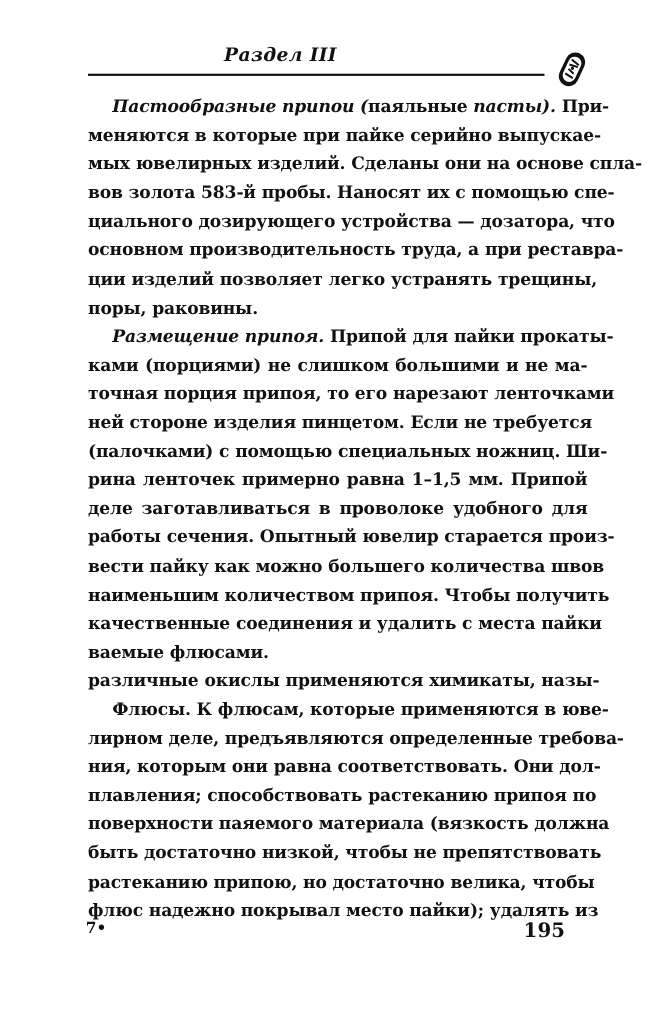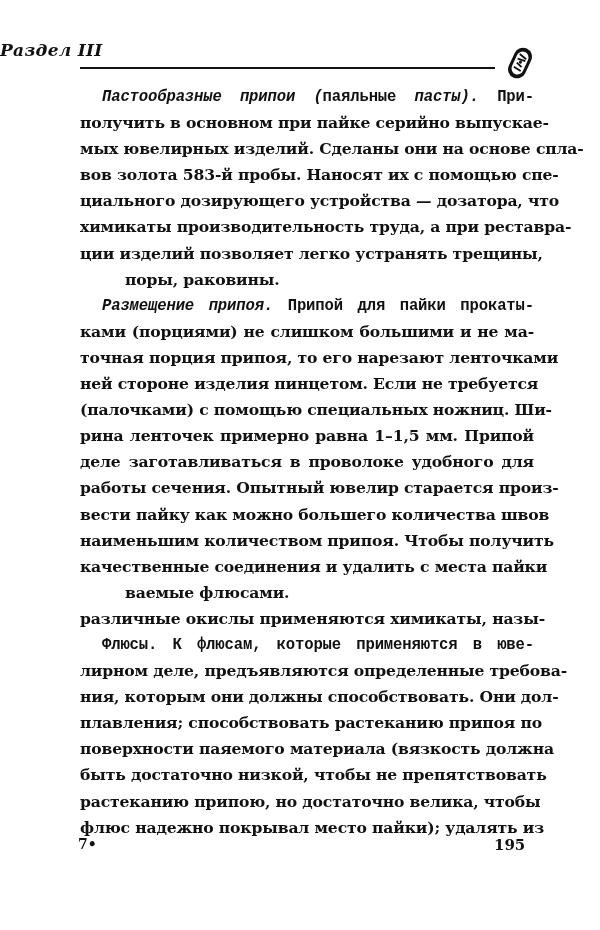--- a/index.html
+++ b/index.html
@@ -3,90 +3,90 @@
   <meta charset="utf-8">
   <style>
     html, body { margin: 0; padding: 0; }
     body {
       width: 600px; height: 930px; background: #ffffff; position: relative;
       overflow: hidden; color: #111111;
       font-family: "DejaVu Serif", "Liberation Serif", serif;
     }
     .header-title {
       position: absolute; left: 0; width: 510px; top: 40px;
-      text-align: left; font-style: italic; font-weight: bold;
+      text-align: center; font-style: italic; font-weight: bold;
       font-size: 17px; letter-spacing: 0.3px;
     }
     .header-rule {
       position: absolute; left: 80px; top: 67px; width: 415px; height: 2px;
       background: #111111;
     }
     .header-logo {
       position: absolute; left: 506px; top: 45px; width: 28px; height: 36px;
     }
     .text-block {
       position: absolute; left: 80px; top: 84px; width: 454px;
     }
     .line {
       height: 26.1px; line-height: 26.1px; font-size: 15.6px; font-weight: bold;
       white-space: nowrap; text-align: justify; text-align-last: justify;
       letter-spacing: -0.15px;
     }
-    .line.last { text-align-last: left; margin-left: 45px; }
-    .line.indent { padding-left: 22px; font-family: Liberation Mono, monospace; }
+    .line.last { text-align-last: left; }
+    .line.indent { padding-left: 22px; }
     .em { font-style: italic; }
     .footer-sig {
       position: absolute; left: 78px; top: 836px; font-size: 14px; font-weight: bold;
     }
     .footer-page {
-      position: absolute; left: 494px; top: 836px; font-size: 15px; font-weight: bold;
+      position: absolute; left: 476px; top: 836px; font-size: 18px; font-weight: bold;
     }
   </style>
 </head>
 <body>
 
 <div class="header-title">Раздел III</div>
 <div class="header-rule"></div>
 <svg class="header-logo" viewBox="0 0 28 36">
   <g transform="rotate(25 14 18)">
     <rect x="5" y="2" width="18" height="32" rx="9" ry="9" fill="#111"></rect>
     <rect x="8" y="6" width="12" height="24" rx="6" ry="6" fill="#fff"></rect>
     <path d="M10 10 L18 12 M10 15 L18 14 M11 19 L17 21 M10 24 L18 25" stroke="#111" stroke-width="1.8" fill="none"></path>
     <circle cx="14" cy="17" r="1.5" fill="#111"></circle>
   </g>
 </svg>
 
 <div class="text-block">
 
   <div class="line indent"><span class="em">Пастообразные припои (</span><span>паяльные</span><span class="em"> пасты).</span><span> При-</span></div>
-  <div class="line">получить в основном при пайке серийно выпускае-</div>
+  <div class="line">меняются в которые при пайке серийно выпускае-</div>
   <div class="line">мых ювелирных изделий. Сделаны они на основе спла-</div>
   <div class="line">вов золота 583-й пробы. Наносят их с помощью спе-</div>
   <div class="line">циального дозирующего устройства — дозатора, что</div>
-  <div class="line">химикаты производительность труда, а при реставра-</div>
+  <div class="line">основном производительность труда, а при реставра-</div>
   <div class="line">ции изделий позволяет легко устранять трещины,</div>
   <div class="line last">поры, раковины.</div>
 
   <div class="line indent"><span class="em">Размещение припоя.</span><span> Припой для пайки прокаты-</span></div>
   <div class="line">ками (порциями) не слишком большими и не ма-</div>
   <div class="line">точная порция припоя, то его нарезают ленточками</div>
   <div class="line">ней стороне изделия пинцетом. Если не требуется</div>
   <div class="line">(палочками) с помощью специальных ножниц. Ши-</div>
   <div class="line">рина ленточек примерно равна 1–1,5 мм. Припой</div>
   <div class="line">деле заготавливаться в проволоке удобного для</div>
   <div class="line">работы сечения. Опытный ювелир старается произ-</div>
   <div class="line">вести пайку как можно большего количества швов</div>
   <div class="line">наименьшим количеством припоя. Чтобы получить</div>
   <div class="line">качественные соединения и удалить с места пайки</div>
   <div class="line last">ваемые флюсами.</div>
   <div class="line">различные окислы применяются химикаты, назы-</div>
 
   <div class="line indent"><span>Флюсы.</span><span> К флюсам, которые применяются в юве-</span></div>
   <div class="line">лирном деле, предъявляются определенные требова-</div>
-  <div class="line">ния, которым они должны способствовать. Они дол-</div>
+  <div class="line">ния, которым они равна соответствовать. Они дол-</div>
   <div class="line">плавления; способствовать растеканию припоя по</div>
   <div class="line">поверхности паяемого материала (вязкость должна</div>
   <div class="line">быть достаточно низкой, чтобы не препятствовать</div>
   <div class="line">растеканию припою, но достаточно велика, чтобы</div>
   <div class="line">флюс надежно покрывал место пайки); удалять из</div>
 
 </div>
 
 <div class="footer-sig">7•</div>
 <div class="footer-page">195</div>

